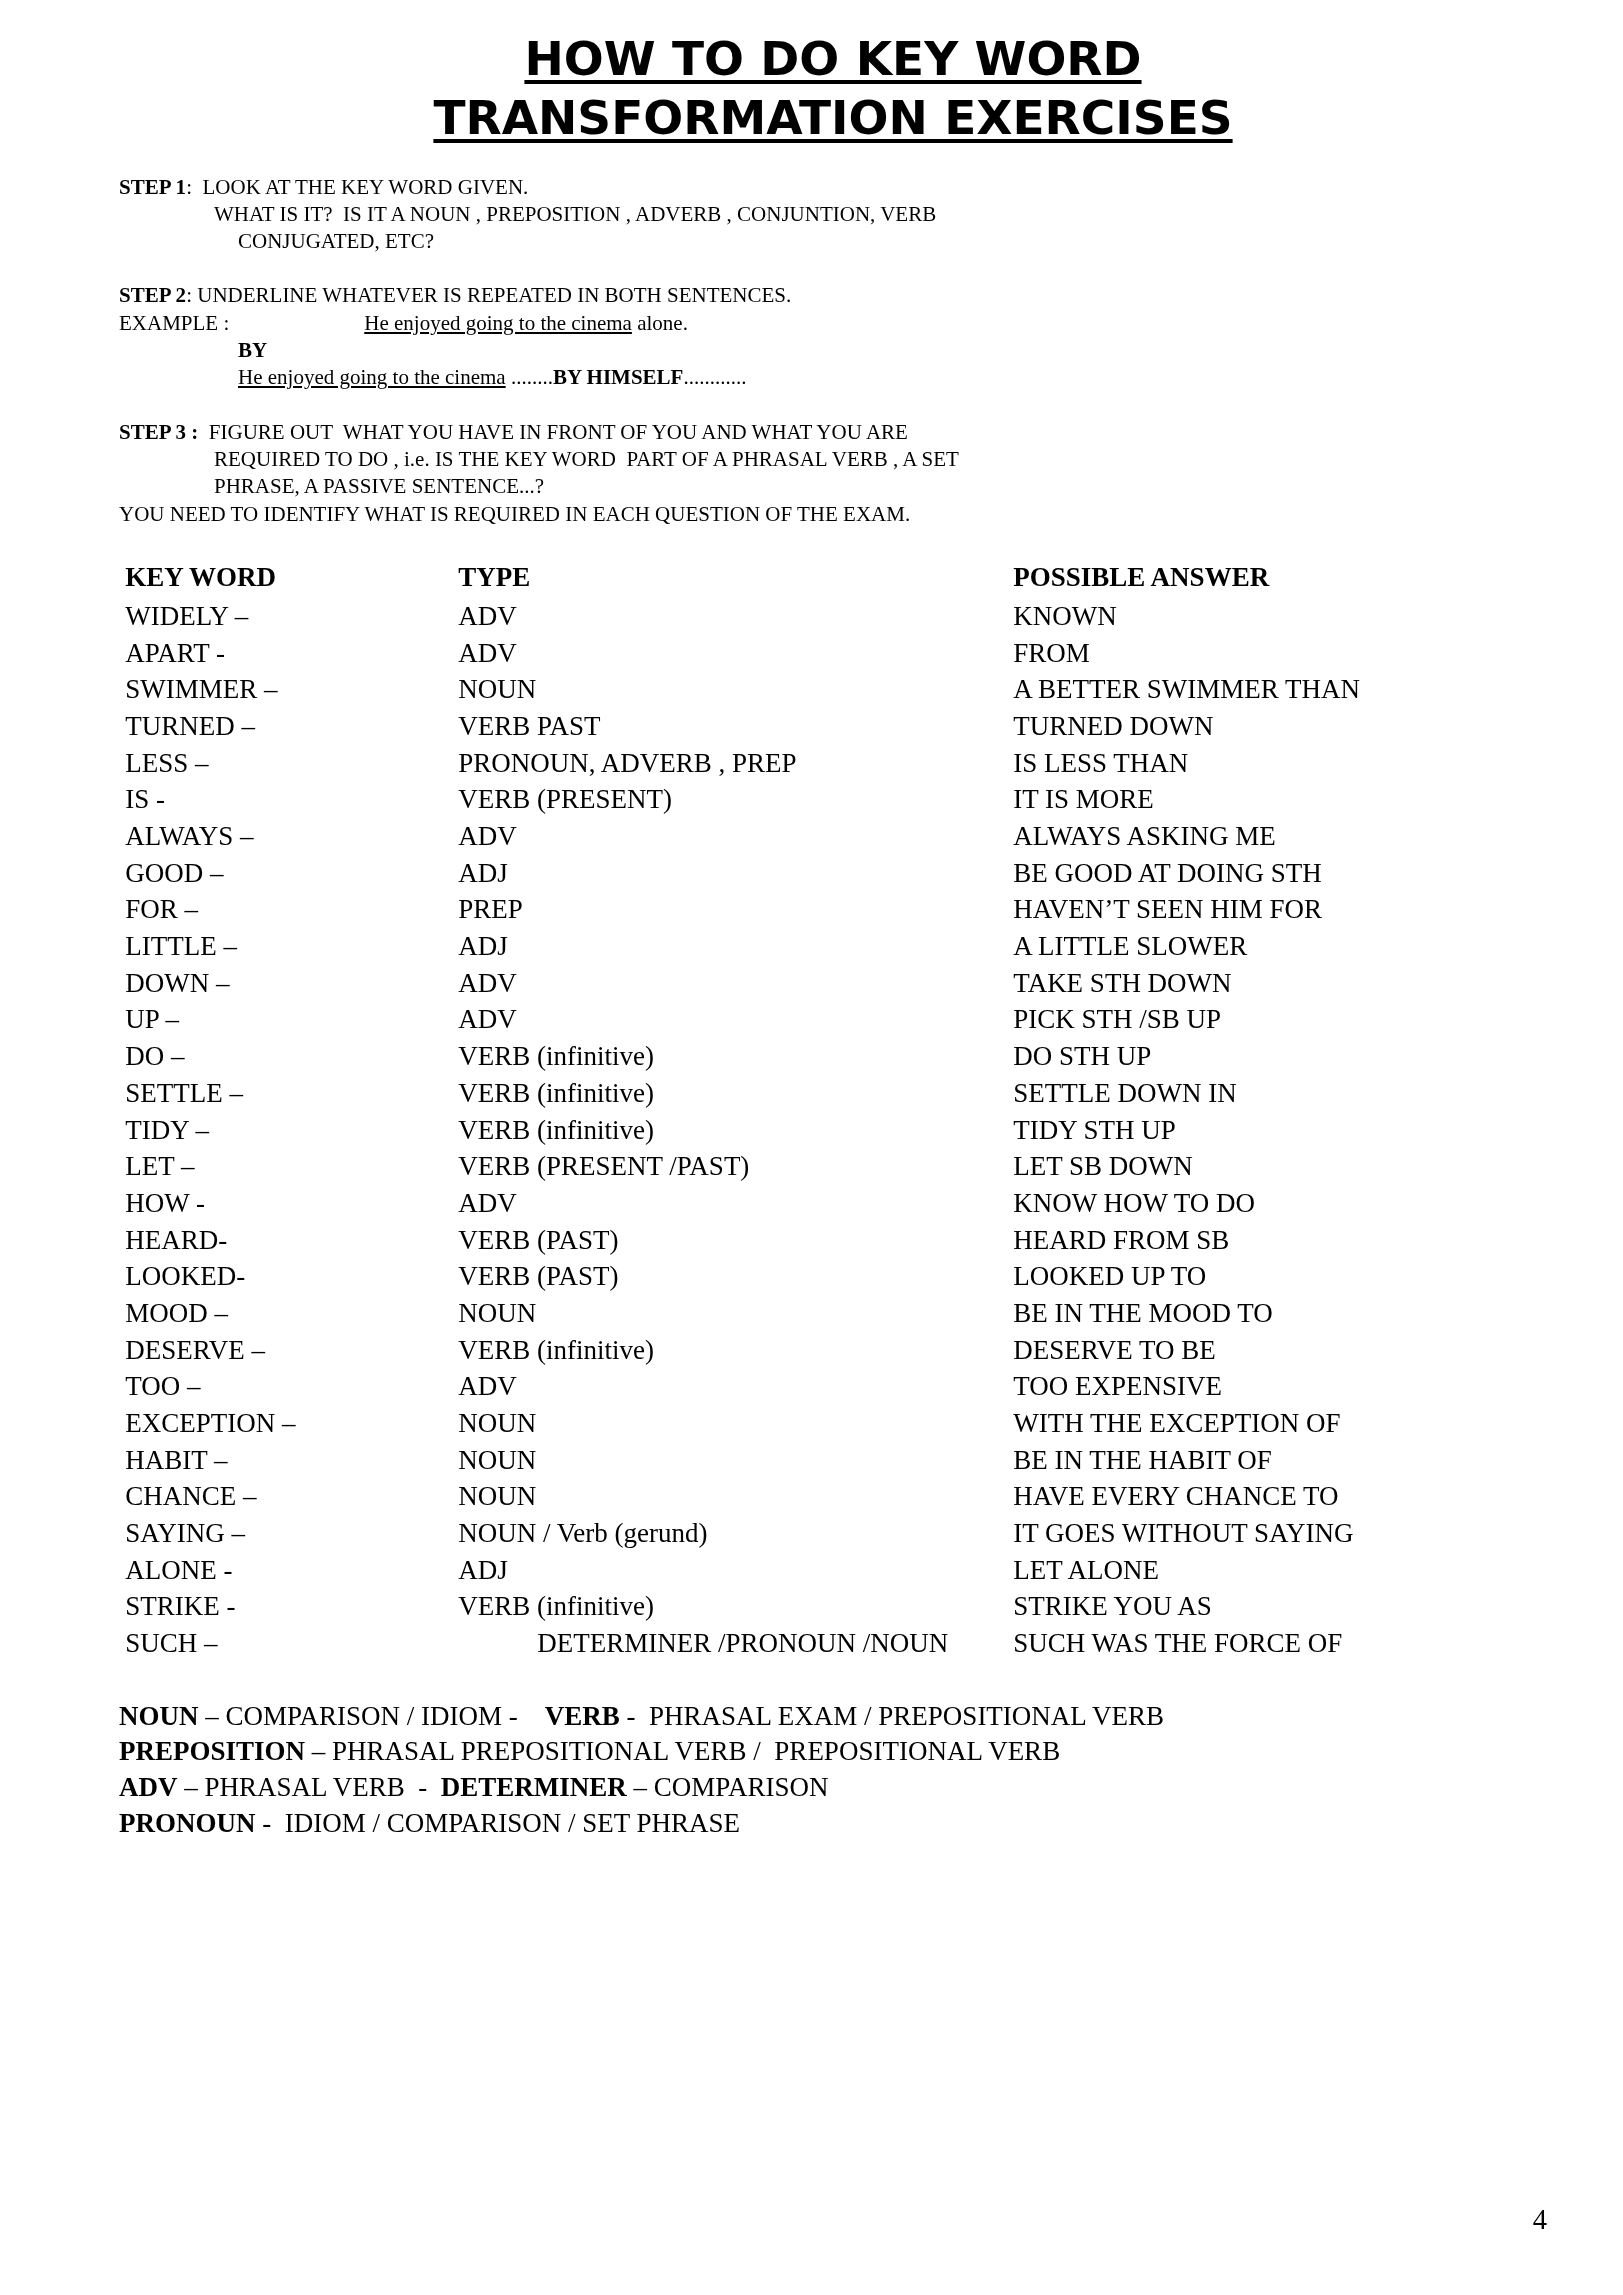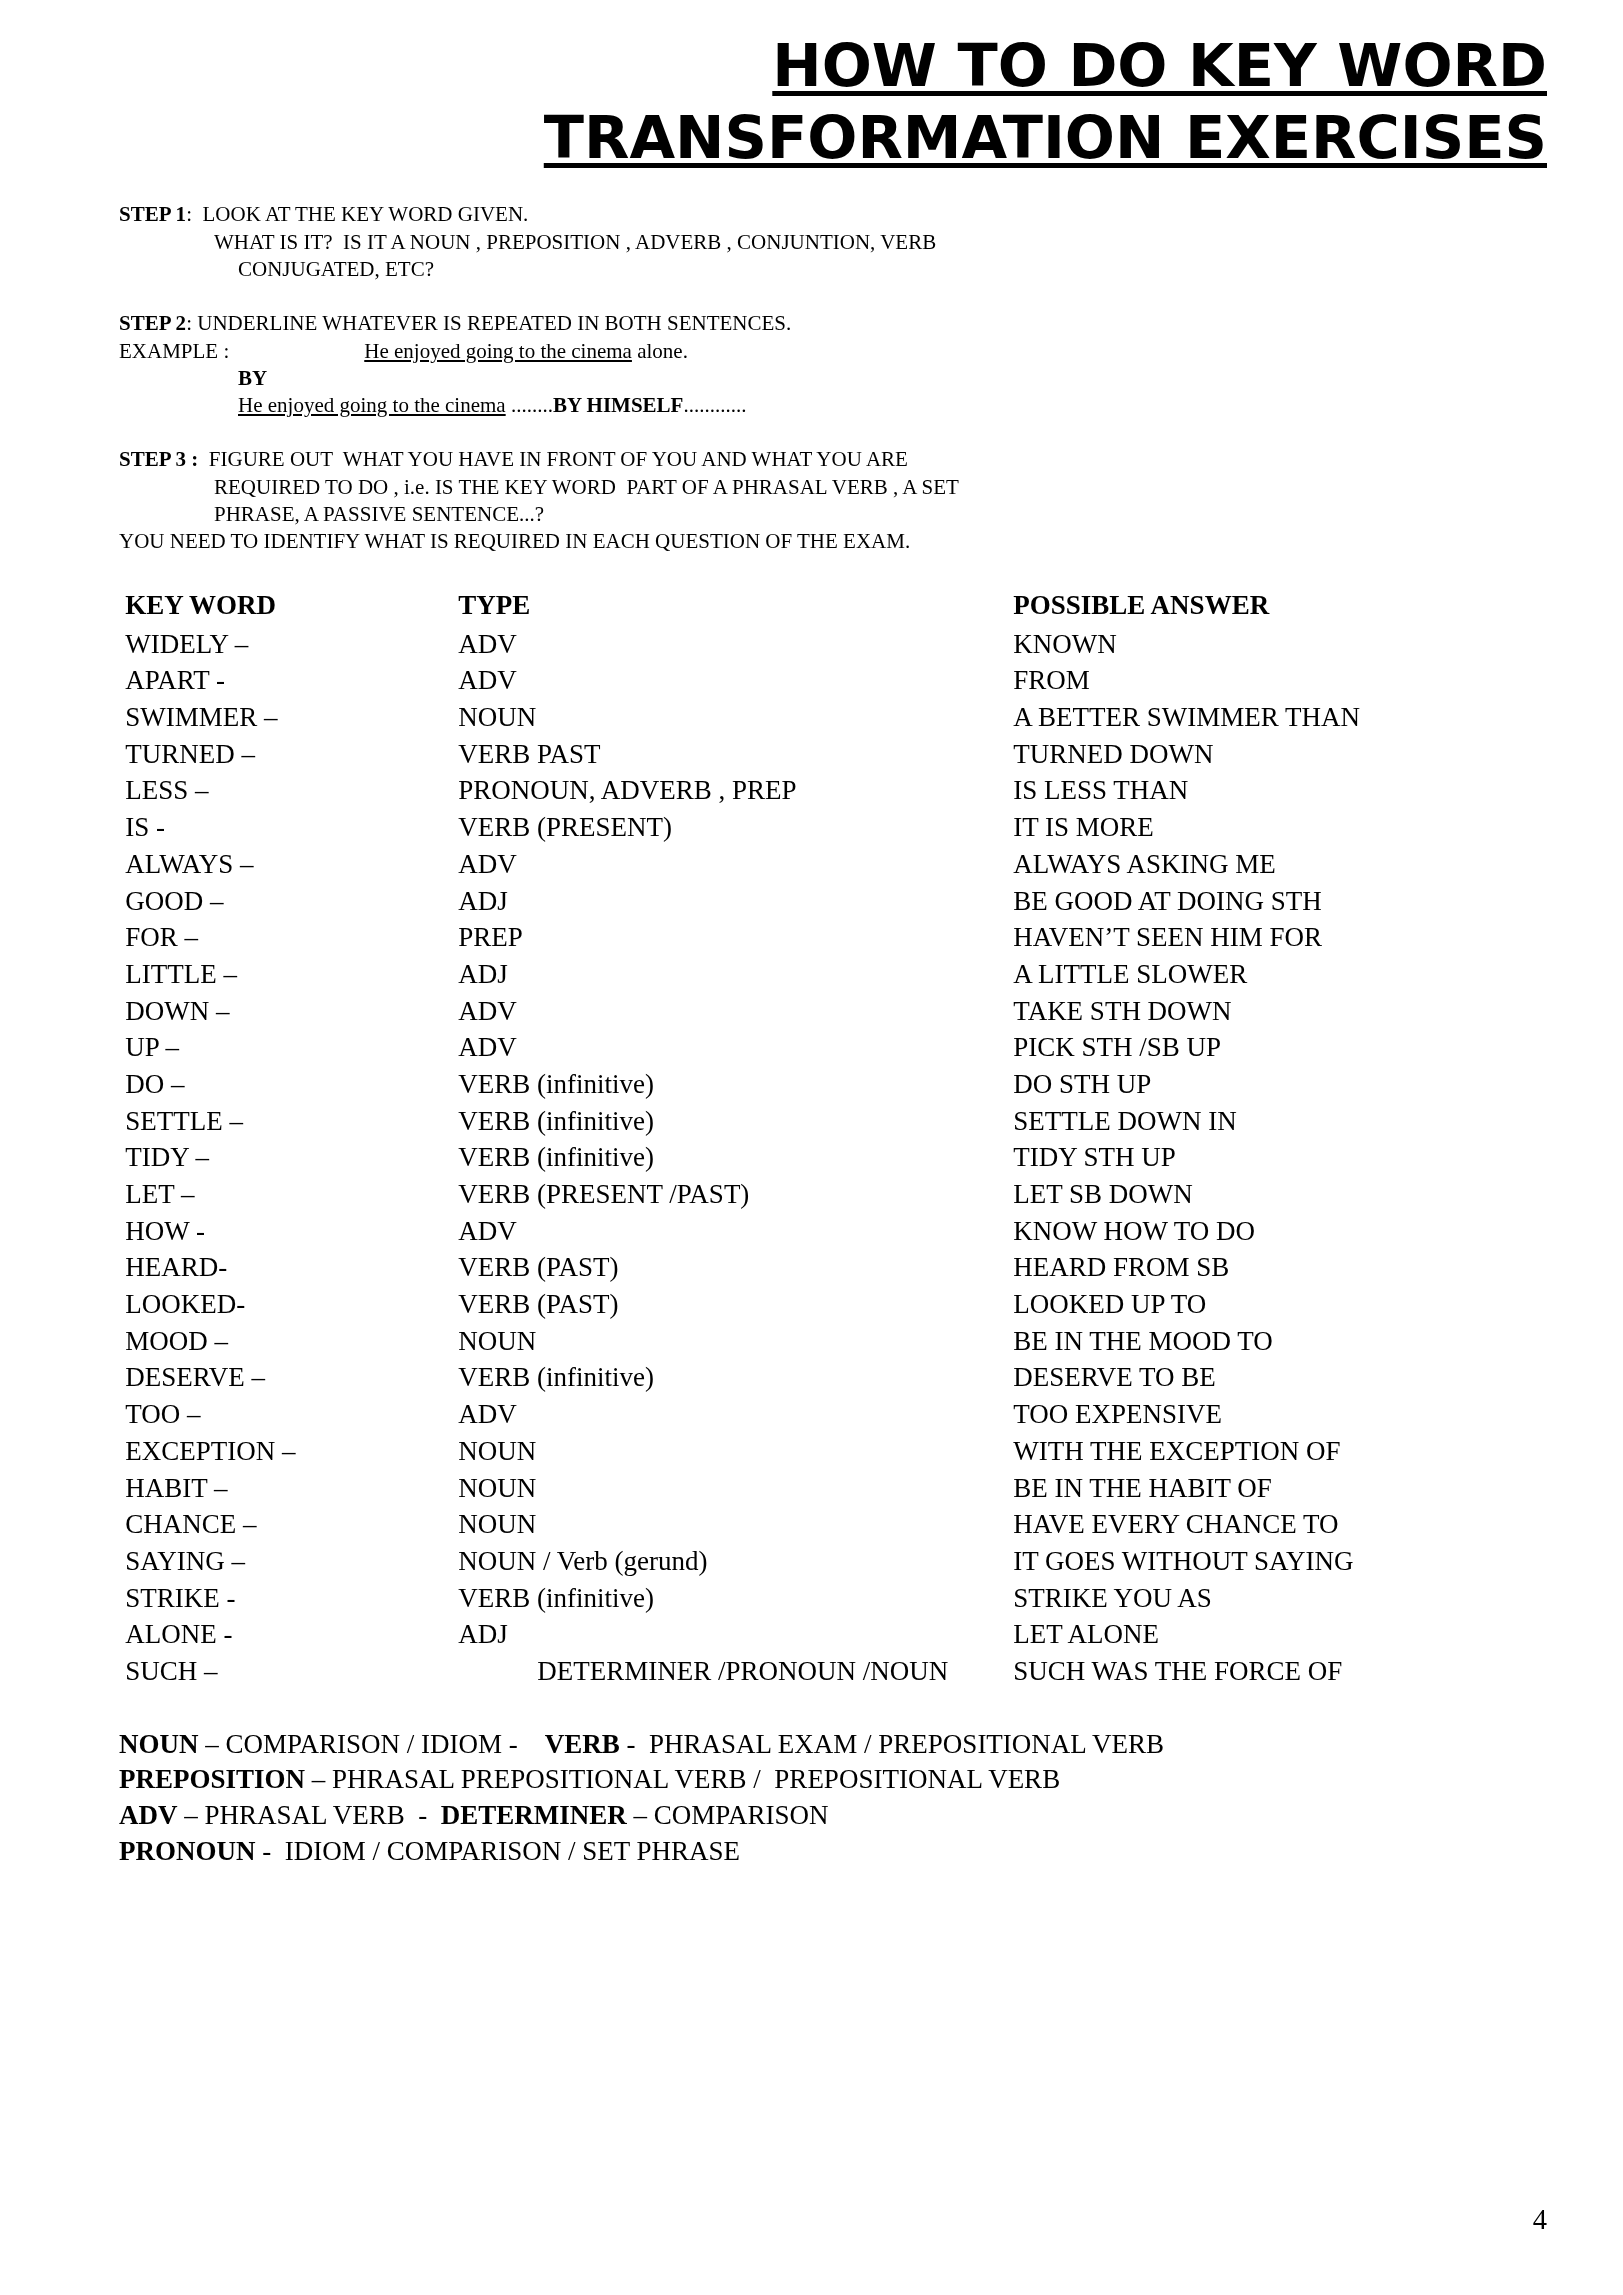--- a/index.html
+++ b/index.html
@@ -15,24 +15,24 @@
     position: relative;
   }
   .page {
     width: 1623px;
     min-height: 2295px;
     box-sizing: border-box;
     padding: 32px 76px 32px 119px;
     position: relative;
   }
   .title {
-    text-align: right;
+    text-align: center;
     font-family: "DejaVu Sans", sans-serif;
     font-weight: bold;
-    font-size: 59px;
+    font-size: 47px;
     line-height: 1.16;
     letter-spacing: 0px;
     margin: 0 0 4.8px 0;
   }
   .title span.u {
     text-decoration: underline;
     text-underline-offset: 4.8px;
   }
   .title .line2 {
     display: block;
@@ -266,28 +266,28 @@
           <td class="col-key">CHANCE –</td>
           <td class="col-type">NOUN</td>
           <td class="col-ans">HAVE EVERY CHANCE TO</td>
         </tr>
       <tr>
           <td class="col-key">SAYING –</td>
           <td class="col-type">NOUN / Verb (gerund)</td>
           <td class="col-ans">IT GOES WITHOUT SAYING</td>
         </tr>
       <tr>
-          <td class="col-key">STRIKE -</td>
-          <td class="col-type">VERB (infinitive)</td>
-          <td class="col-ans">STRIKE YOU AS</td>
-        </tr>
-      <tr>
           <td class="col-key">ALONE  -</td>
           <td class="col-type">ADJ</td>
           <td class="col-ans">LET ALONE</td>
+        </tr>
+      <tr>
+          <td class="col-key">STRIKE -</td>
+          <td class="col-type">VERB (infinitive)</td>
+          <td class="col-ans">STRIKE YOU AS</td>
         </tr>
       <tr>
           <td class="col-key">SUCH –</td>
           <td class="col-type" style="padding-left:79px">DETERMINER /PRONOUN /NOUN</td>
           <td class="col-ans">SUCH WAS THE FORCE OF</td>
         </tr>
     </tbody>
   </table>
 
   <div class="footer-block">

